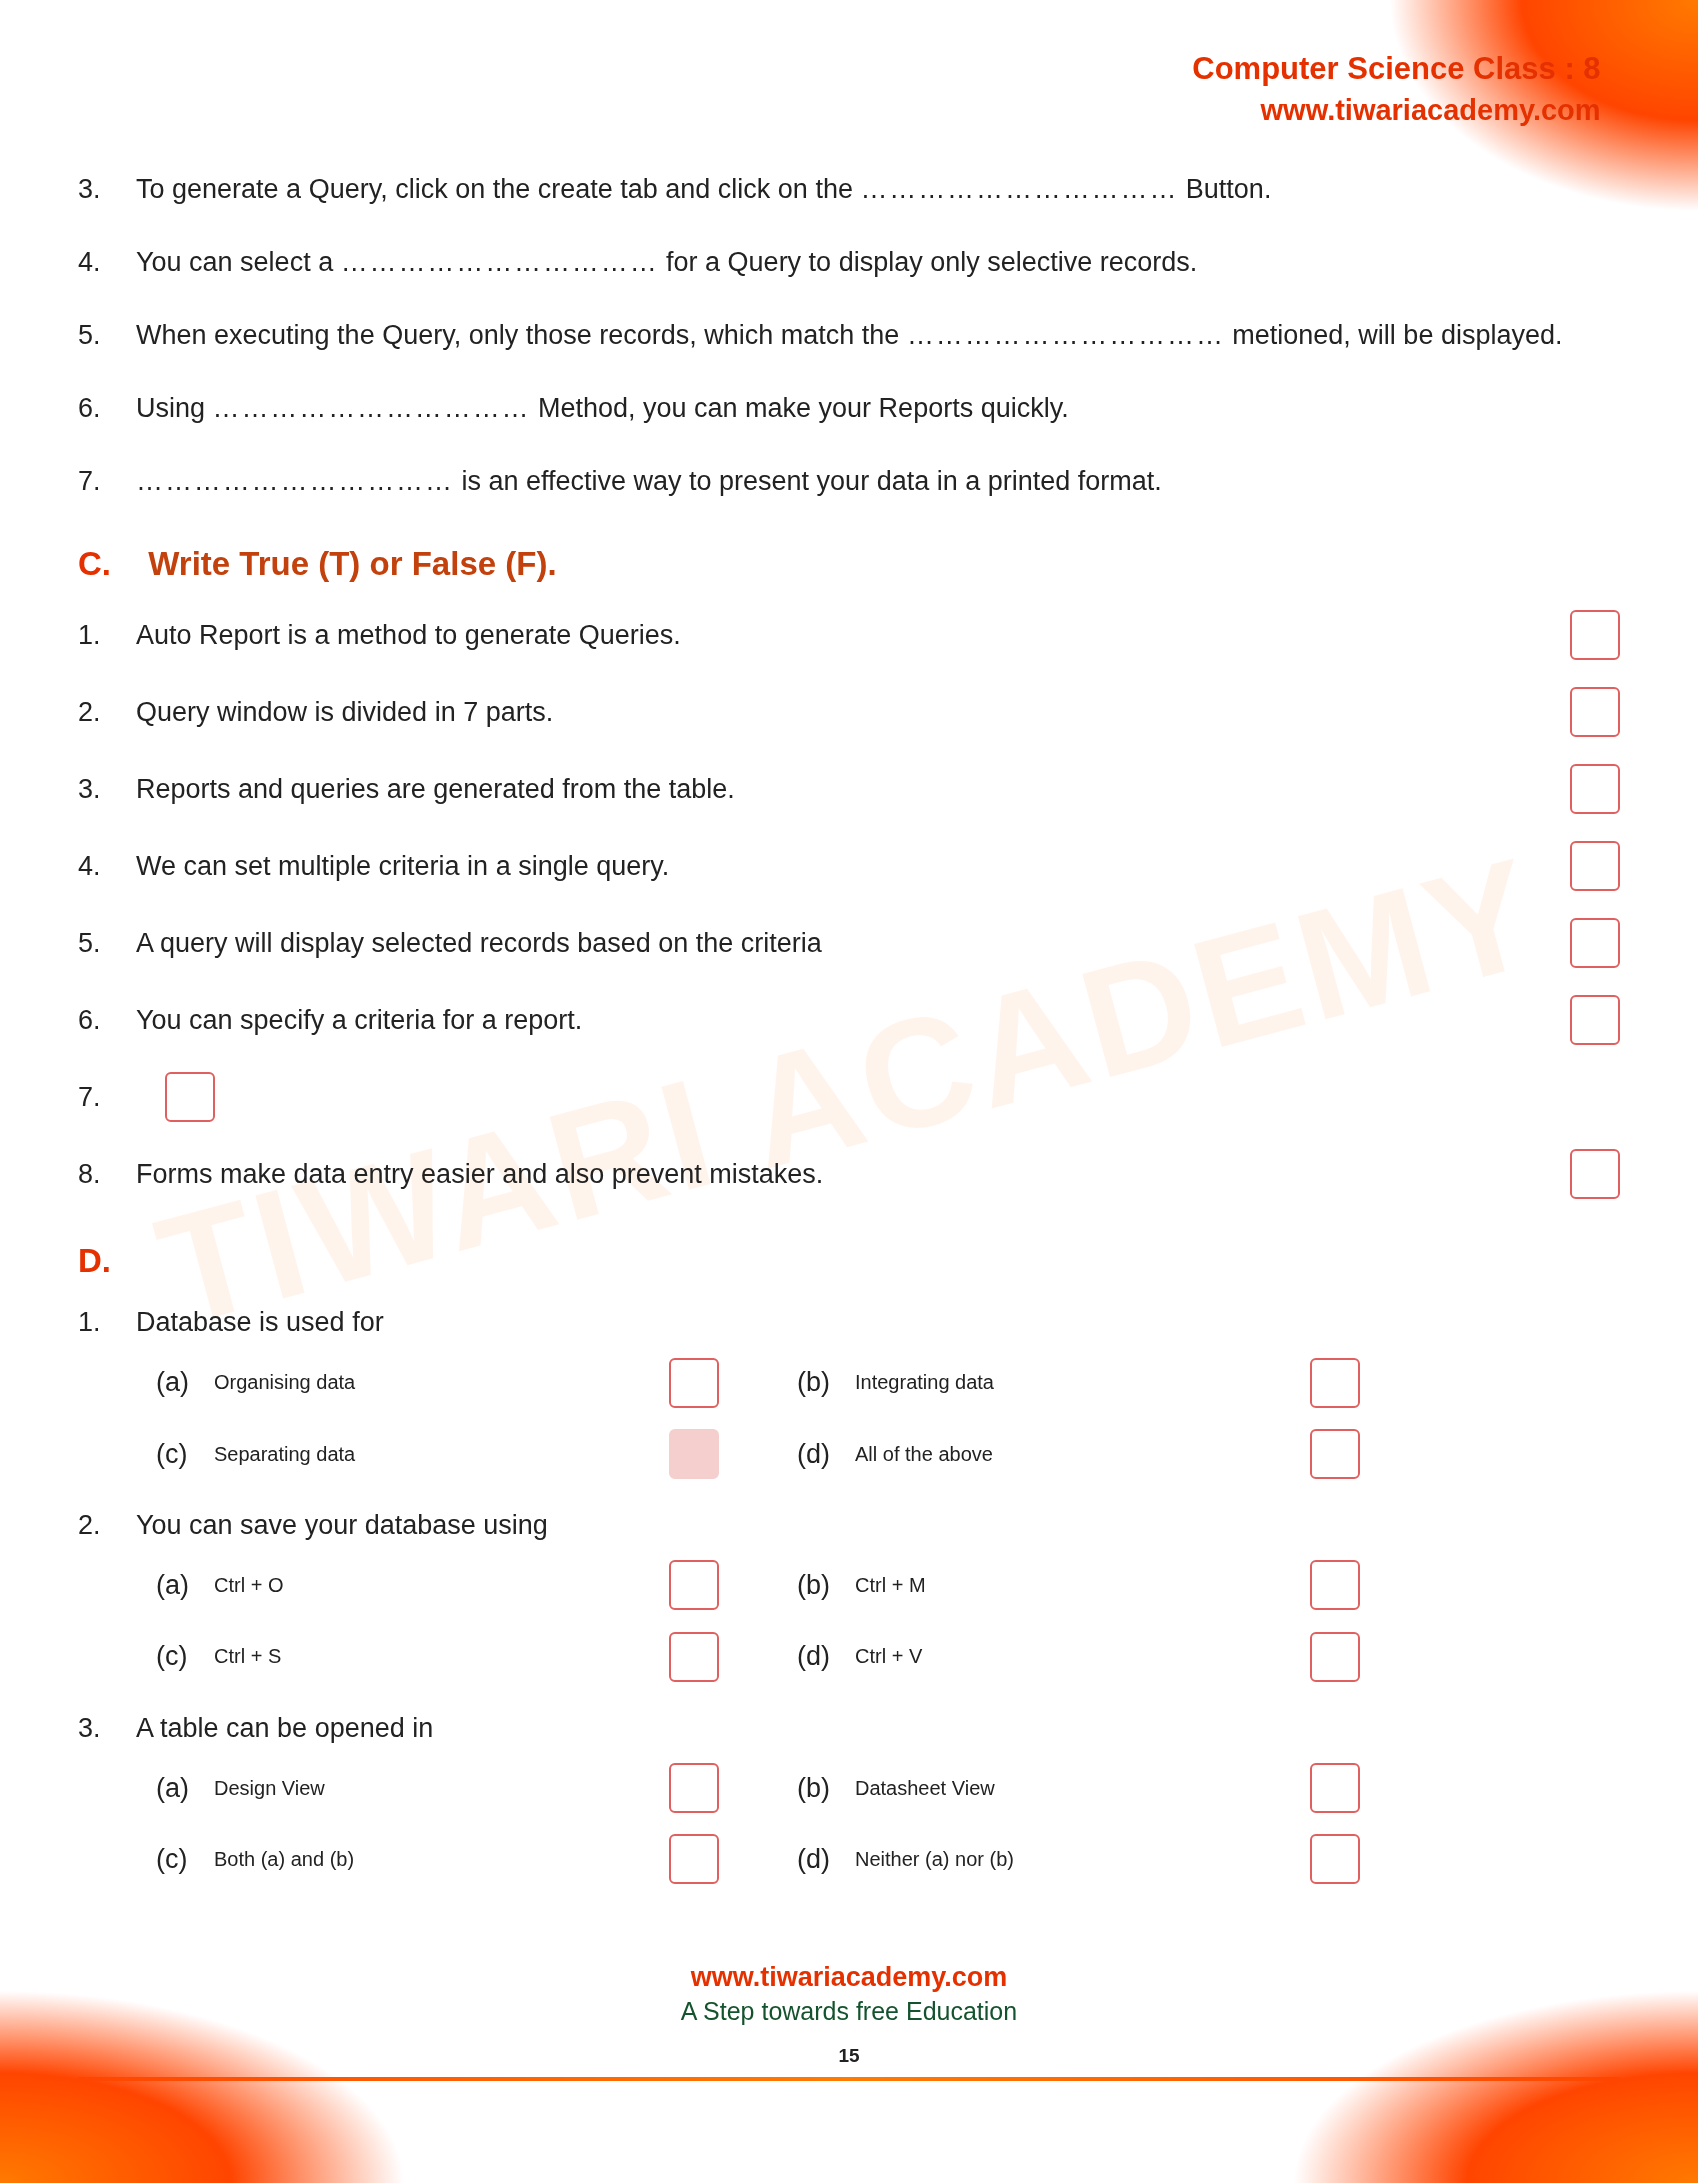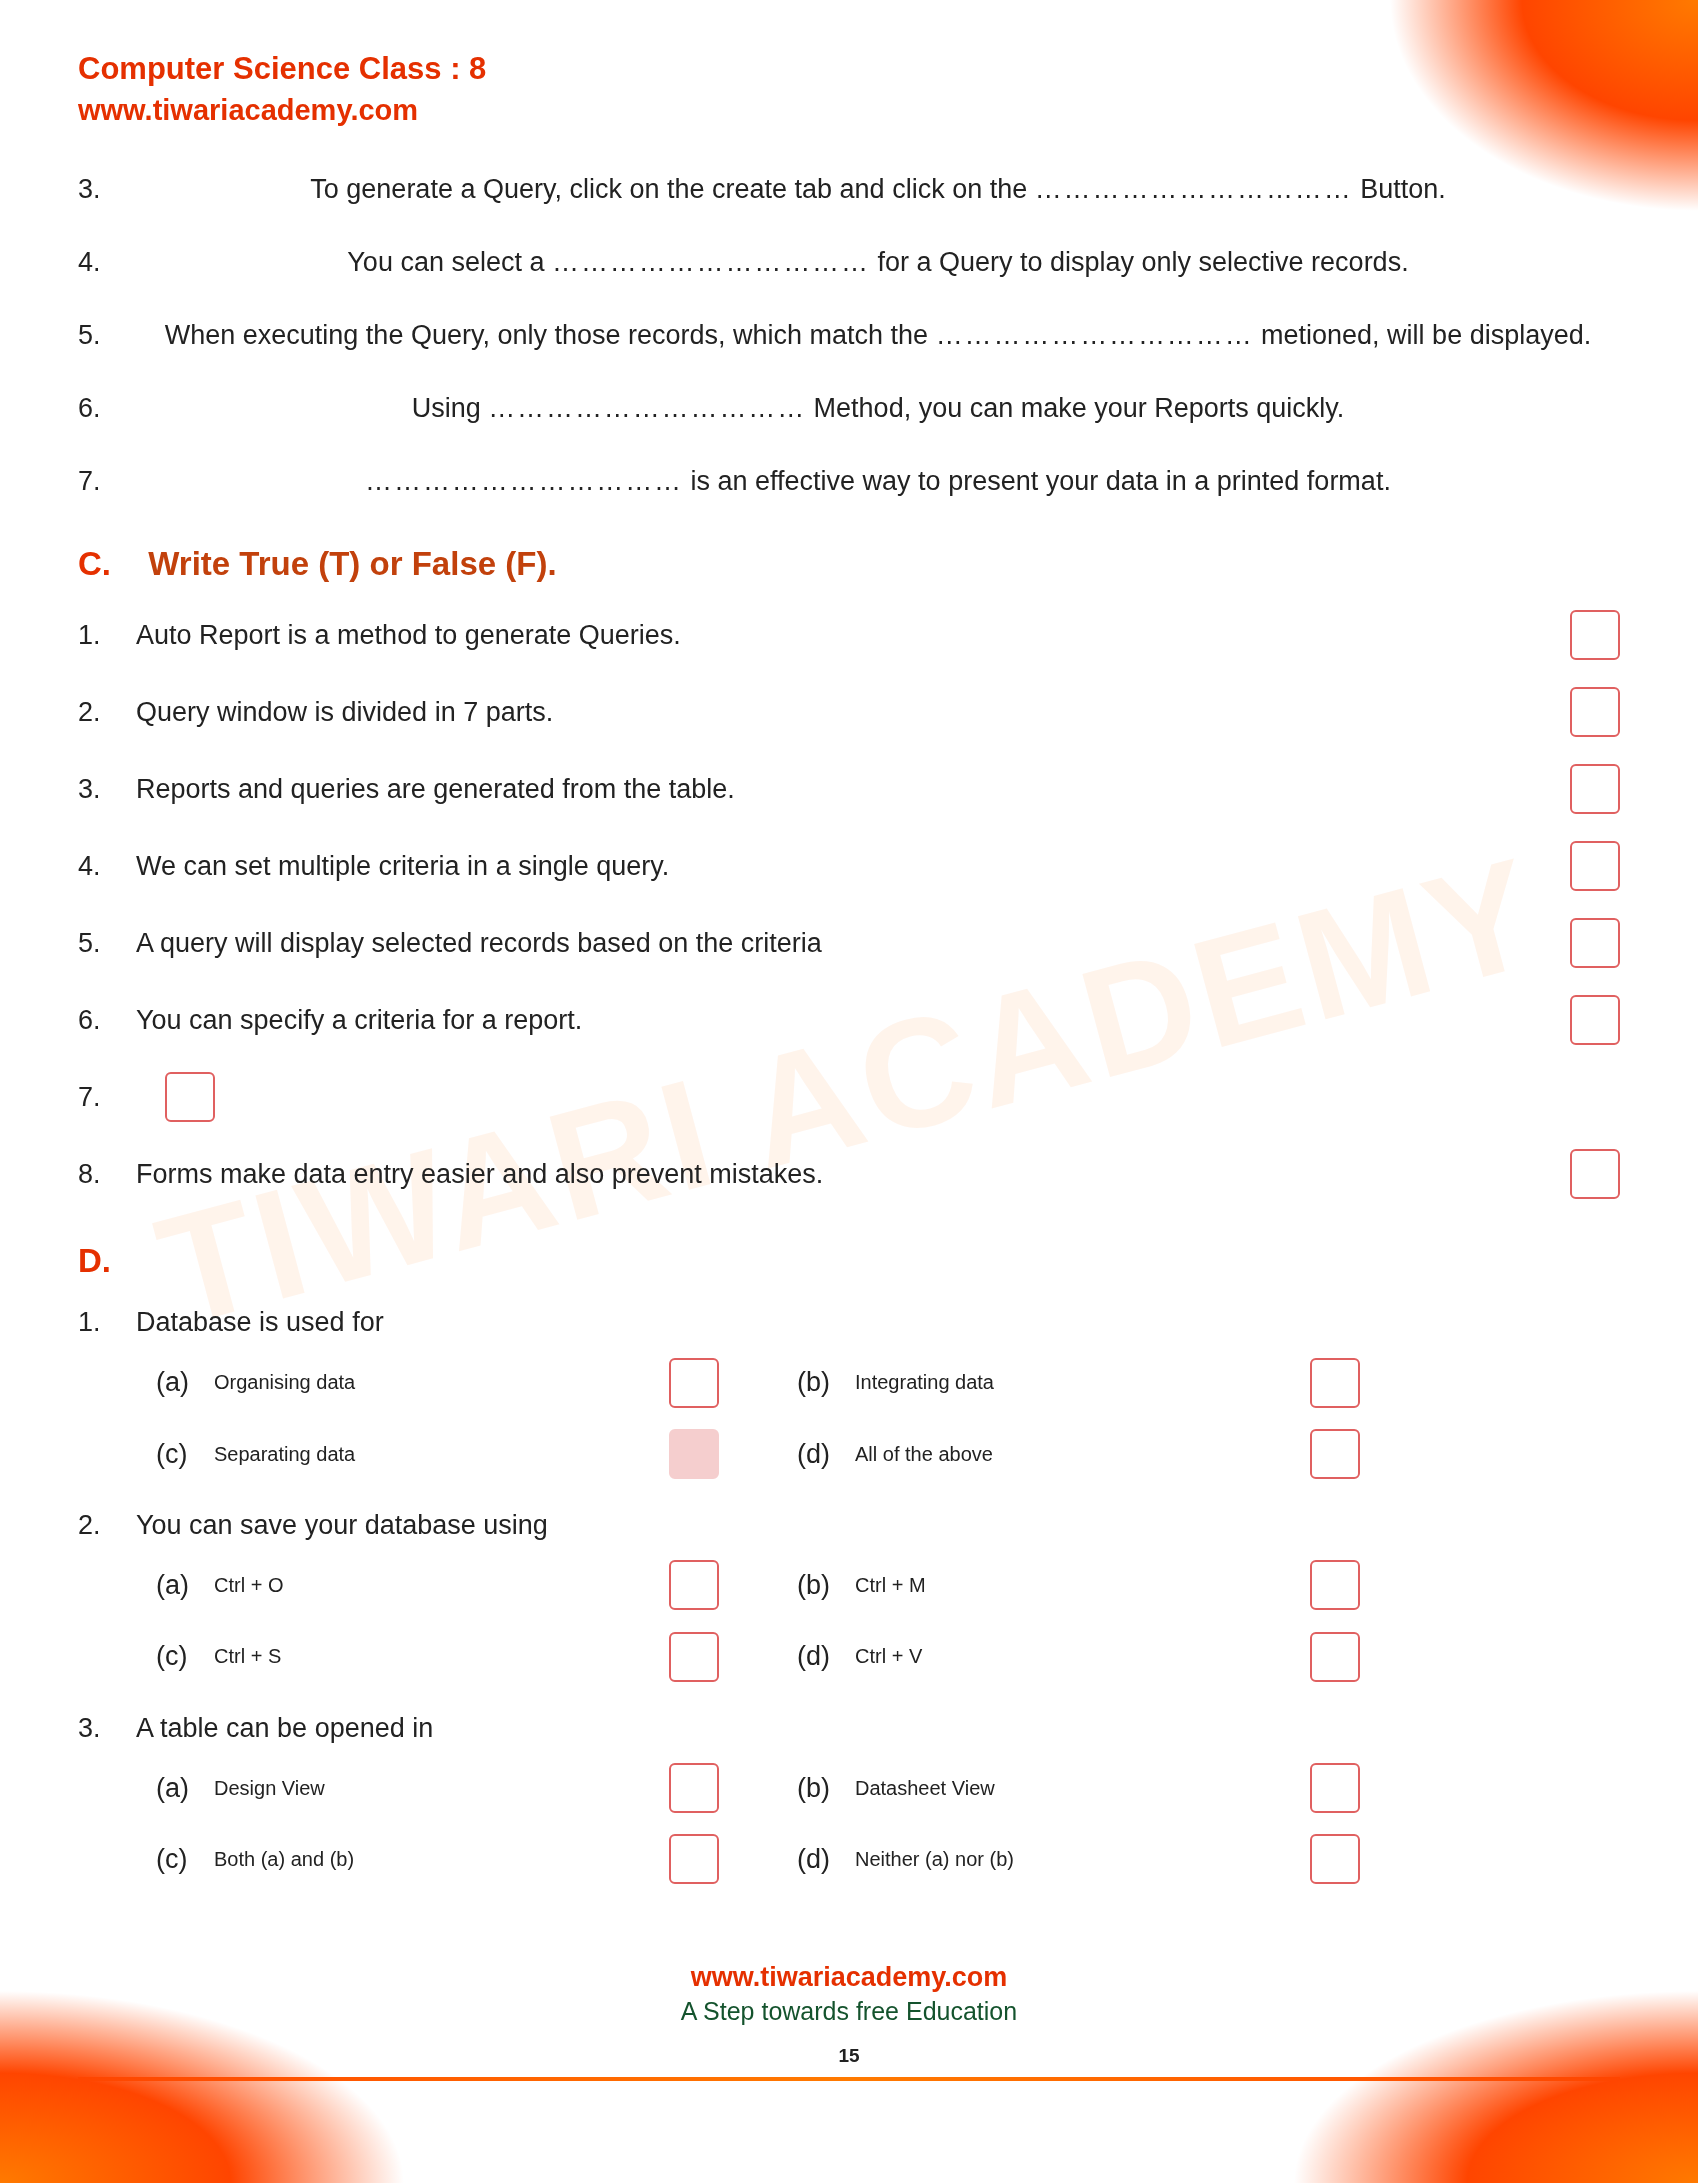--- a/index.html
+++ b/index.html
@@ -57,20 +57,21 @@
     }
 
     .page-content {
       position: relative;
       z-index: 1;
       padding: 29px 78px 58px 78px;
     }
 
     
     .header {
+      text-align: right;
       padding: 17.5px 19.4px 9.7px 0;
       line-height: 1.4;
     }
     .header-title {
       font-size: 31px;
       font-weight: 900;
       color: #e53000;
     }
     .header-url {
       font-size: 29px;
@@ -92,21 +93,20 @@
 
     .item-num {
       min-width: 58px;
       font-size: 27px;
       color: #222;
     }
 
     .item-text {
       font-size: 27px;
       flex: 1;
-      text-align: center;
     }
 
     .dots {
       color: #222;
       letter-spacing: 1.9px;
     }
 
     
     .section-header {
       display: flex;

